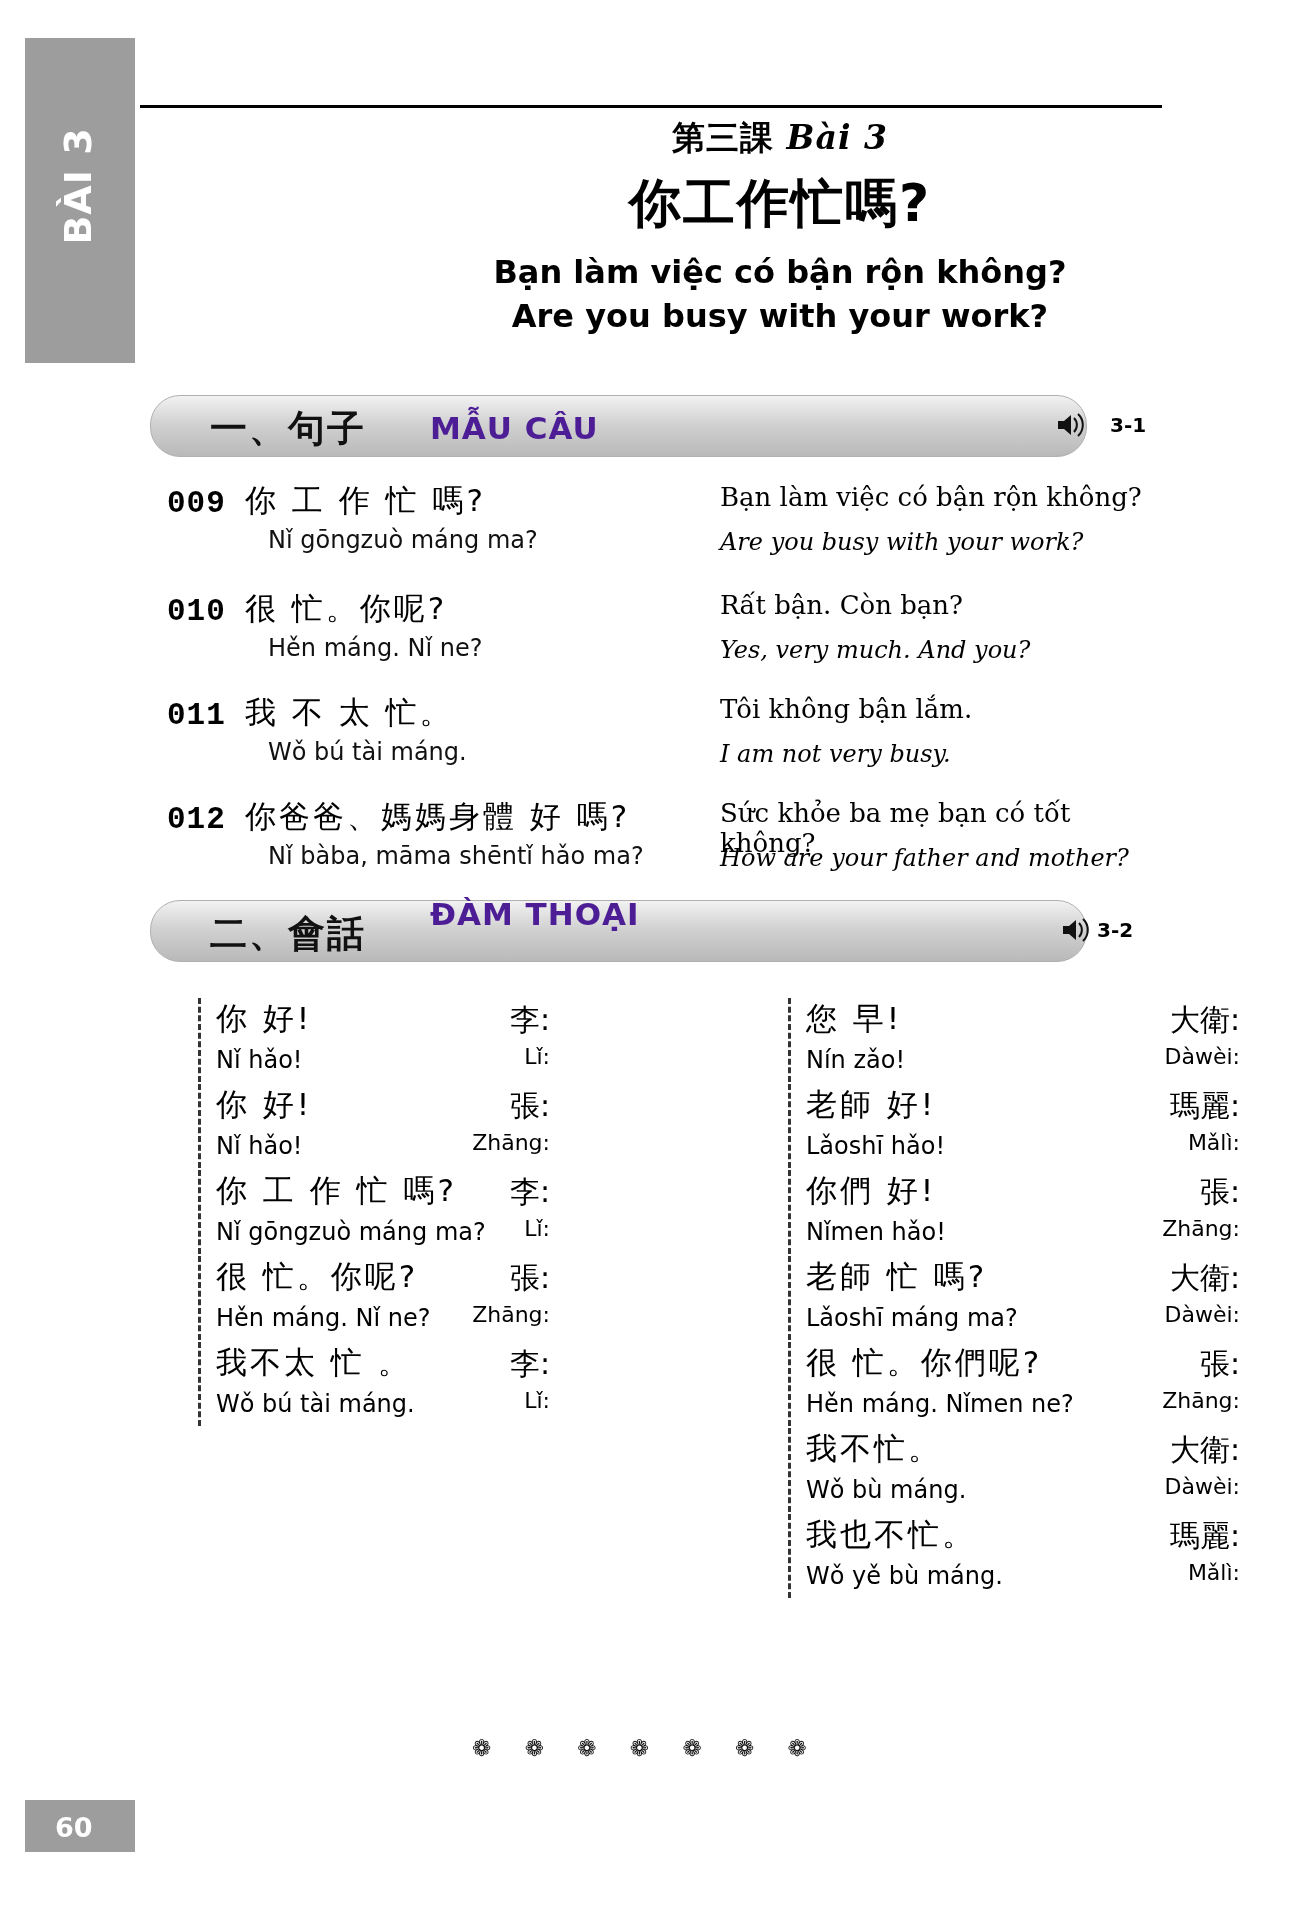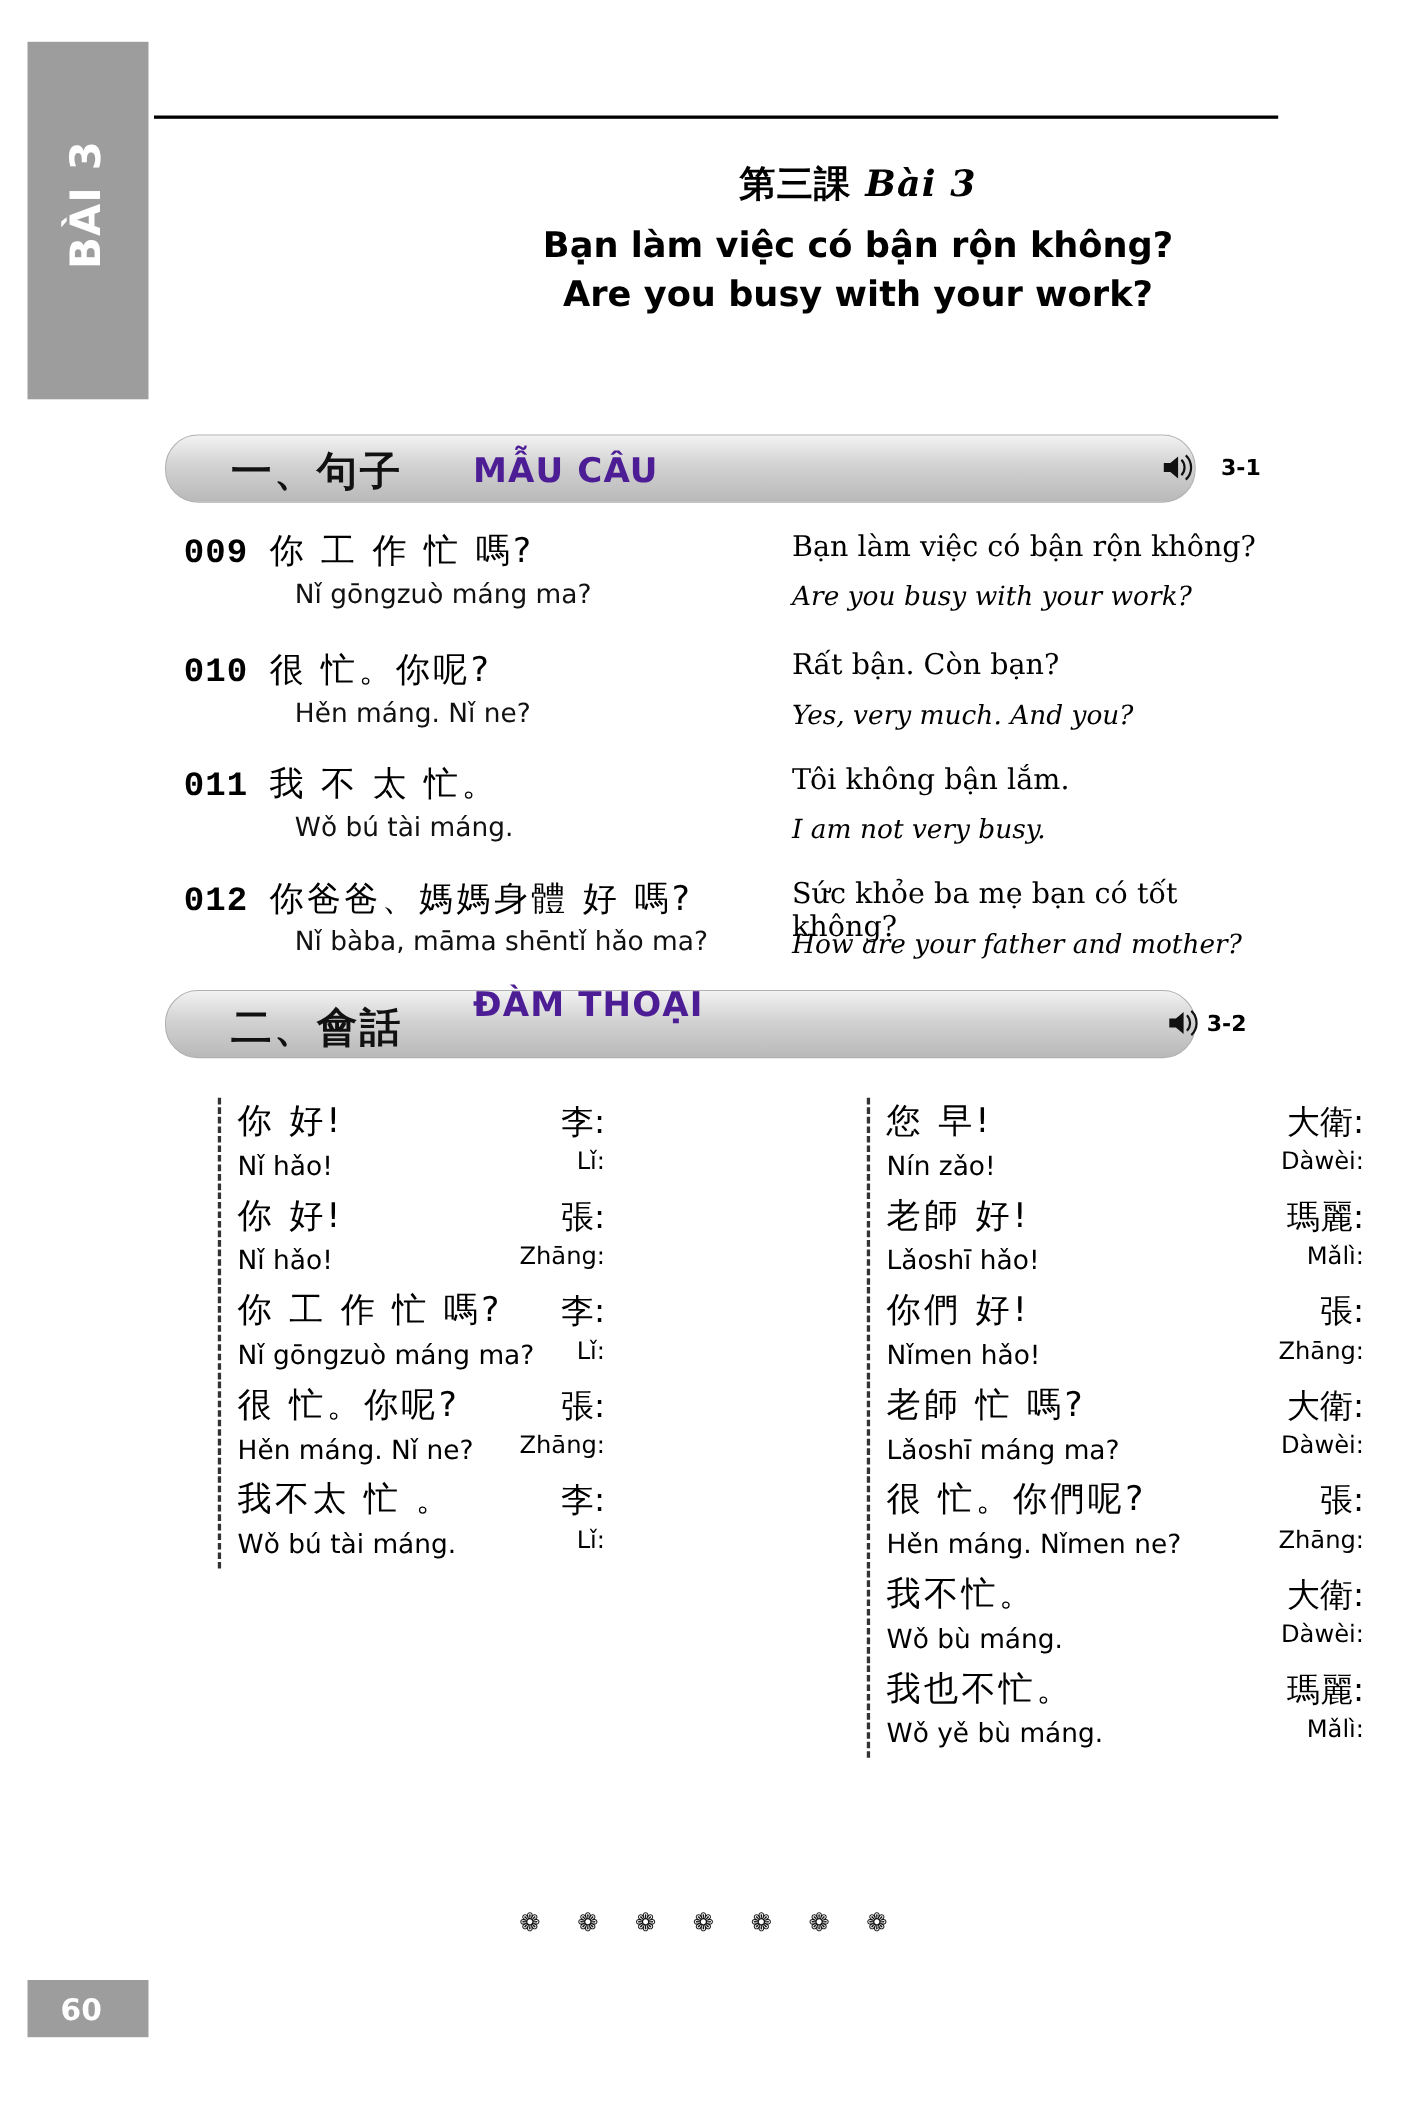--- a/index.html
+++ b/index.html
@@ -56,21 +56,21 @@
     box-sizing:border-box;
     padding-top:14px;
   }
   .tb-cn{font-size:30px;font-family:"DejaVu Sans","Liberation Sans",sans-serif;letter-spacing:1px;}
   .tb-py{font-size:22px;margin-top:6px;}
   .tb-en{font-size:21px;font-weight:bold;margin-top:10px;}
   .tb-vi{font-size:21px;font-weight:bold;margin-top:6px;}
 
   
   .lesson-head{
-    position:absolute;left:400px;top:145px;width:760px;text-align:center;
+    position:absolute;left:400px;top:116px;width:760px;text-align:center;
   }
   .lh-1{font-size:33px;font-weight:bold;letter-spacing:1px;}
   .lh-1 .vi{font-family:"DejaVu Serif","Liberation Serif",serif;font-style:italic;}
   .lh-2{font-size:52px;font-weight:bold;margin-top:8px;letter-spacing:2px;}
   .lh-3{font-size:32px;font-weight:bold;margin-top:14px;}
   .lh-4{font-size:32px;font-weight:bold;margin-top:6px;}
 
   
   .sec-bar{
     position:absolute;left:150px;width:935px;height:60px;
@@ -124,20 +124,21 @@
   <div class="page-num">60</div>
 
   <div class="head-rule"></div>
 
 
   <div class="lesson-head">
     <div class="lh-1">
       <span>第三課</span>
       <span class="vi">Bài 3</span>
     </div>
+    <div class="lh-2">你工作忙嗎?</div>
     <div class="lh-3">Bạn làm việc có bận rộn không?</div>
     <div class="lh-4">Are you busy with your work?</div>
   </div>
 
   <div class="sec-bar" style="top:395px;"></div>
   <div class="sec-cn" style="left:210px;top:404px;">一、句子</div>
   <div class="sec-vi" style="left:430px;top:410px;">MẪU CÂU</div>
   <div class="audio" style="left:1055px;top:412px;gap:25px;">
     <svg class="spk" viewBox="0 0 30 26">
       <path d="M3 9h6l7-6v20l-7-6H3z" fill="#111"></path>

